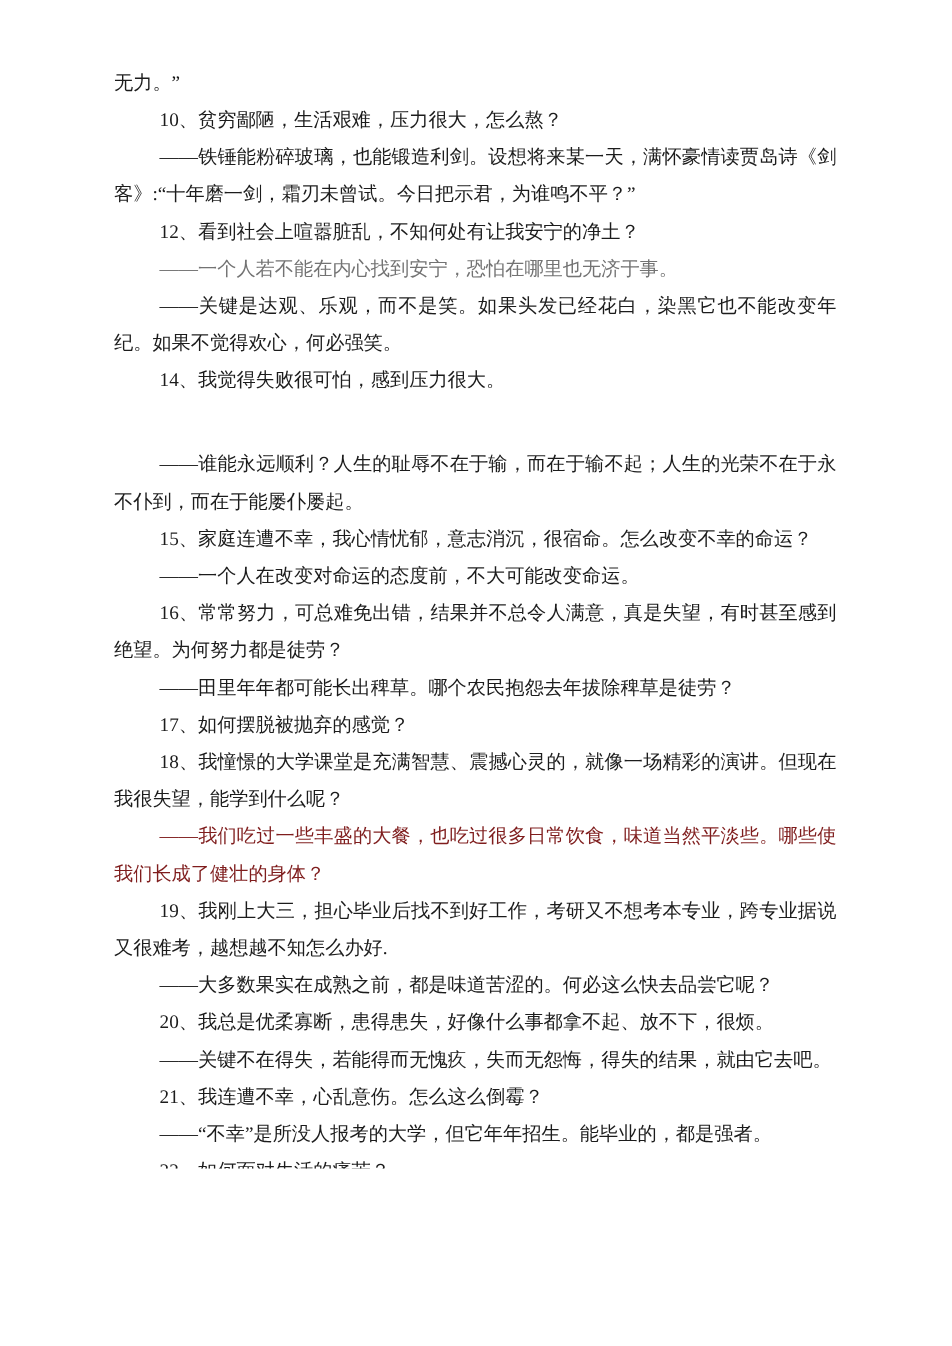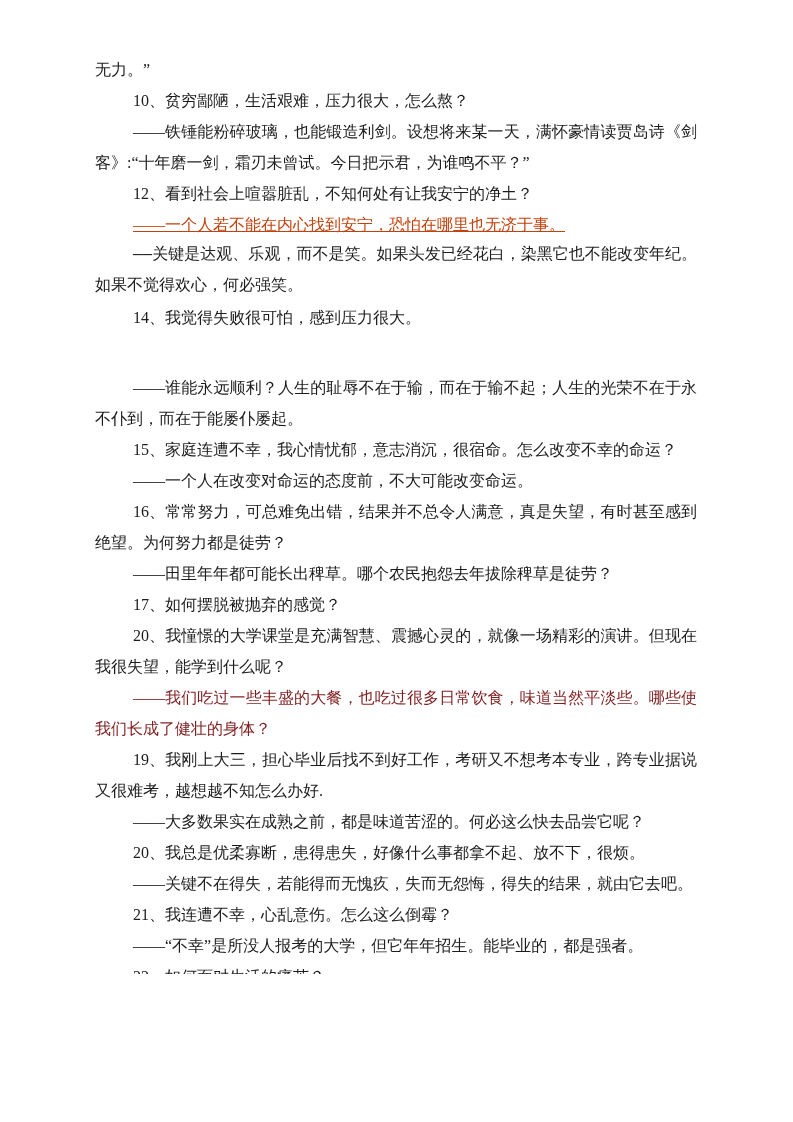--- a/index.html
+++ b/index.html
@@ -37,30 +37,30 @@
 </style>
 </head>
 <body>
 
 <div class="page">
   <div class="doc-body" id="doc-body">
       <p class="para" style="color: rgb(28, 28, 28);">无力。”</p>
       <p class="para indent" style="color: rgb(28, 28, 28);">10、贫穷鄙陋，生活艰难，压力很大，怎么熬？</p>
       <p class="para indent" style="color: rgb(28, 28, 28);">——铁锤能粉碎玻璃，也能锻造利剑。设想将来某一天，满怀豪情读贾岛诗《剑客》:“十年磨一剑，霜刃未曾试。今日把示君，为谁鸣不平？”</p>
       <p class="para indent" style="color: rgb(28, 28, 28);">12、看到社会上喧嚣脏乱，不知何处有让我安宁的净土？</p>
-      <p class="para indent" style="color: #c2410c; text-decoration: underline;">——一个人若不能在内心找到安宁，恐怕在哪里也无济于事。</p>
-      <p class="para indent" style="color: rgb(28, 28, 28); font-family: Liberation Mono, monospace;">——关键是达观、乐观，而不是笑。如果头发已经花白，染黑它也不能改变年纪。如果不觉得欢心，何必强笑。</p>
+      <p class="para indent" style="color: #737373;">——一个人若不能在内心找到安宁，恐怕在哪里也无济于事。</p>
+      <p class="para indent" style="color: rgb(28, 28, 28);">——关键是达观、乐观，而不是笑。如果头发已经花白，染黑它也不能改变年纪。如果不觉得欢心，何必强笑。</p>
       <p class="para indent" style="color: rgb(28, 28, 28);">14、我觉得失败很可怕，感到压力很大。</p>
       <p class="para indent" style="color: rgb(28, 28, 28); margin-top: 39px;">——谁能永远顺利？人生的耻辱不在于输，而在于输不起；人生的光荣不在于永不仆到，而在于能屡仆屡起。</p>
       <p class="para indent" style="color: rgb(28, 28, 28);">15、家庭连遭不幸，我心情忧郁，意志消沉，很宿命。怎么改变不幸的命运？</p>
       <p class="para indent" style="color: rgb(28, 28, 28);">——一个人在改变对命运的态度前，不大可能改变命运。</p>
       <p class="para indent" style="color: rgb(28, 28, 28);">16、常常努力，可总难免出错，结果并不总令人满意，真是失望，有时甚至感到绝望。为何努力都是徒劳？</p>
       <p class="para indent" style="color: rgb(28, 28, 28);">——田里年年都可能长出稗草。哪个农民抱怨去年拔除稗草是徒劳？</p>
       <p class="para indent" style="color: rgb(28, 28, 28);">17、如何摆脱被抛弃的感觉？</p>
-      <p class="para indent" style="color: rgb(28, 28, 28);">20、我憧憬的大学课堂是充满智慧、震撼心灵的，就像一场精彩的演讲。但现在我很失望，能学到什么呢？</p>
+      <p class="para indent" style="color: rgb(28, 28, 28);">18、我憧憬的大学课堂是充满智慧、震撼心灵的，就像一场精彩的演讲。但现在我很失望，能学到什么呢？</p>
       <p class="para indent" style="color: #7f1d1d;">——我们吃过一些丰盛的大餐，也吃过很多日常饮食，味道当然平淡些。哪些使我们长成了健壮的身体？</p>
       <p class="para indent" style="color: rgb(28, 28, 28);">19、我刚上大三，担心毕业后找不到好工作，考研又不想考本专业，跨专业据说又很难考，越想越不知怎么办好.</p>
       <p class="para indent" style="color: rgb(28, 28, 28);">——大多数果实在成熟之前，都是味道苦涩的。何必这么快去品尝它呢？</p>
       <p class="para indent" style="color: rgb(28, 28, 28);">20、我总是优柔寡断，患得患失，好像什么事都拿不起、放不下，很烦。</p>
       <p class="para indent" style="color: rgb(28, 28, 28);">——关键不在得失，若能得而无愧疚，失而无怨悔，得失的结果，就由它去吧。</p>
       <p class="para indent" style="color: rgb(28, 28, 28);">21、我连遭不幸，心乱意伤。怎么这么倒霉？</p>
       <p class="para indent" style="color: rgb(28, 28, 28);">——“不幸”是所没人报考的大学，但它年年招生。能毕业的，都是强者。</p>
       <p class="para indent" style="color: rgb(28, 28, 28);">22、如何面对生活的痛苦？</p>
     </div>
 </div>

